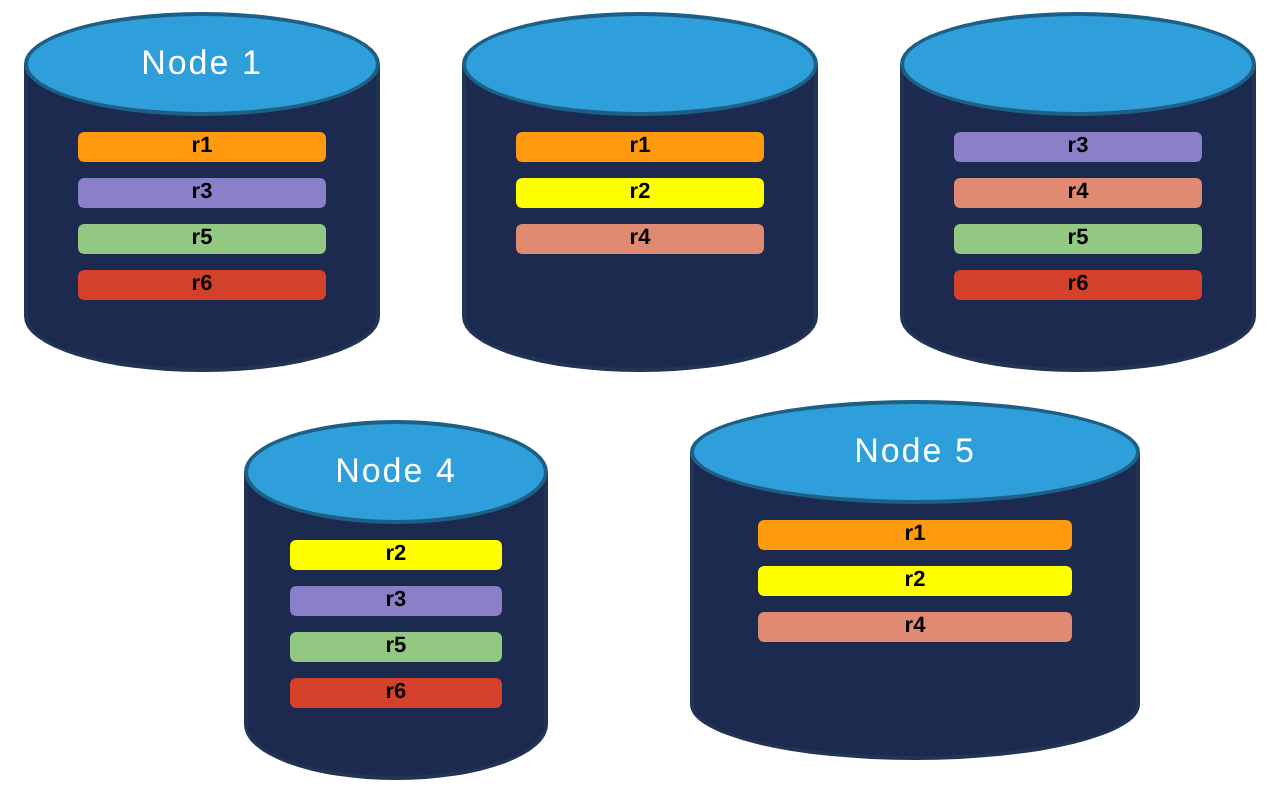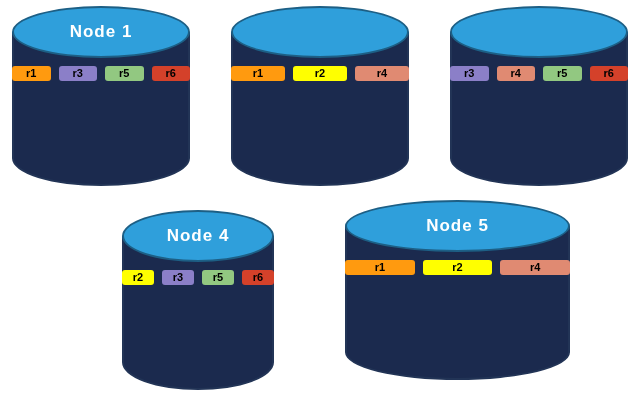--- a/index.html
+++ b/index.html
@@ -54,34 +54,34 @@
     position: absolute;
     left: 0;
     top: 0;
     width: 100%;
     height: 52px;
     display: flex;
     align-items: center;
     justify-content: center;
     color: #ffffff;
     font-size: 17px;
-    font-weight: bold;
+    font-weight: normal;
     letter-spacing: 1px;
     z-index: 3;
     user-select: none;
   }
 
   .replica-list {
     position: absolute;
     left: 0;
     top: 60px;
     width: 100%;
     z-index: 4;
     display: flex;
-    flex-direction: row;
+    flex-direction: column;
     align-items: center;
     gap: 8px;
   }
 
   .replica-bar {
     width: 70%;
     height: 15px;
     border-radius: 3px;
     display: flex;
     align-items: center;

